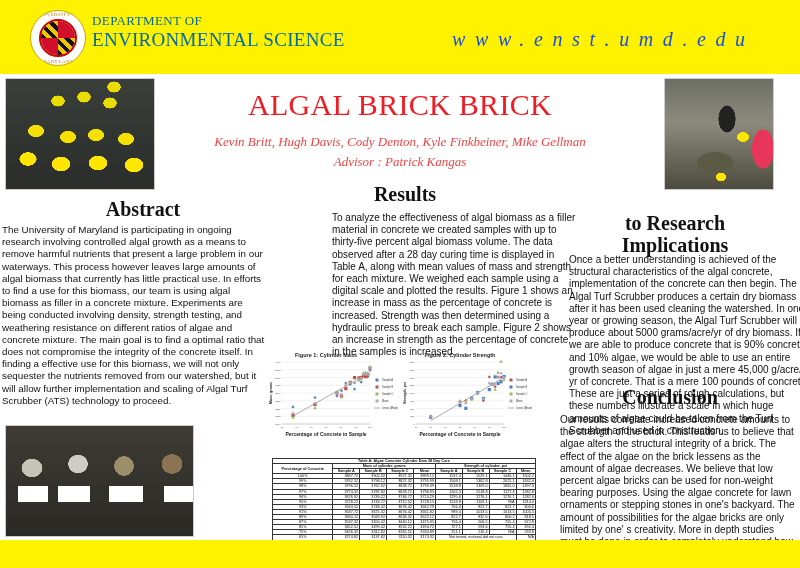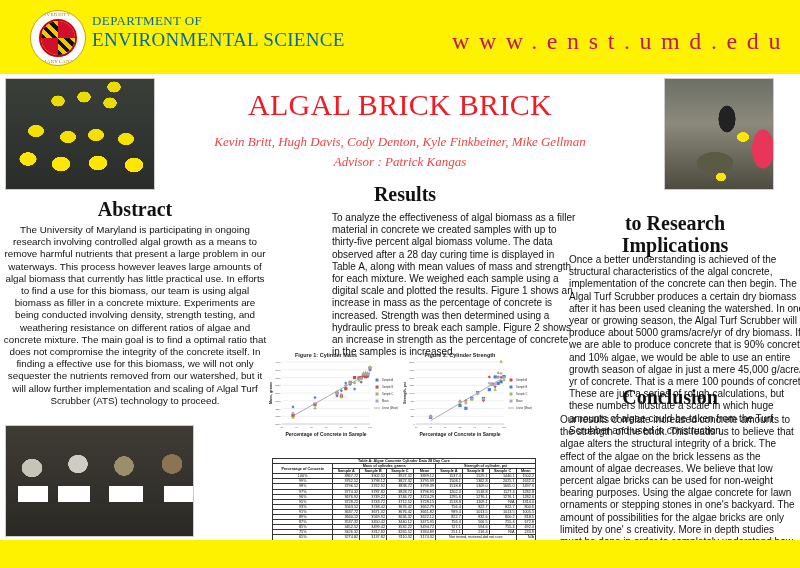--- a/index.html
+++ b/index.html
@@ -18,21 +18,21 @@
   .q4 { right: 0; bottom: 0; background: repeating-linear-gradient(45deg, #111 0 4px, #f3c400 4px 8px); }
   .logo .arc-text { position: absolute; left: 0; width: 100%; text-align: center; font-family: "Liberation Serif", serif; font-size: 5px; color: #b07b00; letter-spacing: 0.5px; }
   .logo .arc-top { top: 1px; }
   .logo .arc-bot { bottom: 1px; }
 
   .dept { position: absolute; left: 92px; top: 14px; font-family: "Liberation Serif", serif; color: #0369a1; line-height: 1; }
   .dept .l1 { font-size: 13px; letter-spacing: 0.4px; }
   .dept .l2 { font-size: 19px; margin-top: 3px; letter-spacing: 0.3px; }
   .dept .l3 { font-size: 19px; margin-top: 2px; letter-spacing: 0.3px; }
 
-  .website { position: absolute; left: 452px; top: 28px; font-family: "Liberation Serif", serif; font-size: 24px; letter-spacing: 9.6px; color: #be185d; }
+  .website { position: absolute; left: 452px; top: 28px; font-family: "Liberation Serif", serif; font-size: 20px; letter-spacing: 9.6px; color: #1d4ed8; font-style: italic; }
 
   .photo { position: absolute; overflow: hidden; border: 1px solid #ccc; }
   .photo-cylinders { left: 5px; top: 78px; width: 150px; height: 112px;
     background:
       radial-gradient(ellipse 14px 11px at 22px 80px, #ffe600 60%, transparent 62%),
       radial-gradient(ellipse 15px 12px at 55px 85px, #ffe600 60%, transparent 62%),
       radial-gradient(ellipse 15px 12px at 92px 84px, #ffe600 60%, transparent 62%),
       radial-gradient(ellipse 15px 12px at 128px 86px, #ffe600 60%, transparent 62%),
       radial-gradient(ellipse 13px 10px at 30px 52px, #f5e000 60%, transparent 62%),
       radial-gradient(ellipse 13px 10px at 62px 58px, #f5e000 60%, transparent 62%),
@@ -60,27 +60,27 @@
       linear-gradient(#fff, #fff) 12px 60px / 30px 16px no-repeat,
       linear-gradient(#fff, #fff) 52px 60px / 32px 16px no-repeat,
       linear-gradient(#fff, #fff) 103px 60px / 34px 16px no-repeat,
       linear-gradient(#fff, #fff) 158px 60px / 32px 16px no-repeat,
       linear-gradient(#3f3c36, #2b2924); }
 
   .title { position: absolute; left: 150px; top: 88px; width: 500px; text-align: center; font-family: "Liberation Serif", serif; font-size: 30px; color: #ee1c25; letter-spacing: 0.3px; }
   .authors { position: absolute; left: 150px; top: 132px; width: 500px; text-align: center; font-family: "Liberation Serif", serif; font-style: italic; font-size: 13px; line-height: 20px; color: #ef4444; }
 
   .h-sec { position: absolute; font-family: "Liberation Serif", serif; font-weight: bold; color: #111; text-align: center; }
-  .h-abstract { left: 0; top: 198px; width: 270px; font-size: 20px; }
+  .h-abstract { left: 8px; top: 198px; width: 270px; font-size: 20px; }
   .h-results { left: 270px; top: 183px; width: 270px; font-size: 20px; font-family: Liberation Serif, serif; }
   .h-impl { left: 580px; top: 212px; width: 190px; font-size: 20px; line-height: 22px; }
   .h-concl { left: 560px; top: 386px; width: 220px; font-size: 20px; }
 
   .body-text { position: absolute; font-size: 10.1px; line-height: 12.2px; color: #111; }
-  .txt-abstract { left: 2px; top: 224px; width: 266px; font-size: 9.8px; text-align: center; }
+  .txt-abstract { left: 2px; top: 224px; width: 266px; font-size: 9.8px; }
   .txt-results { left: 288px; top: 212px; width: 246px; font-size: 10px; margin-left: 44px; }
   .txt-impl { left: 557px; top: 254px; width: 240px; font-size: 10px; margin-left: 12px; }
   .txt-concl { left: 560px; top: 414px; width: 236px; font-size: 10px; }
 
   .chart { position: absolute; }
   .chart-1 { left: 268px; top: 350px; width: 136px; height: 96px; }
   .chart-2 { left: 402px; top: 350px; width: 140px; height: 96px; }
   .chart svg { width: 100%; height: 100%; overflow: visible; }
 
   .table-wrap { position: absolute; left: 272px; top: 458px; width: 264px; height: 80px; }

